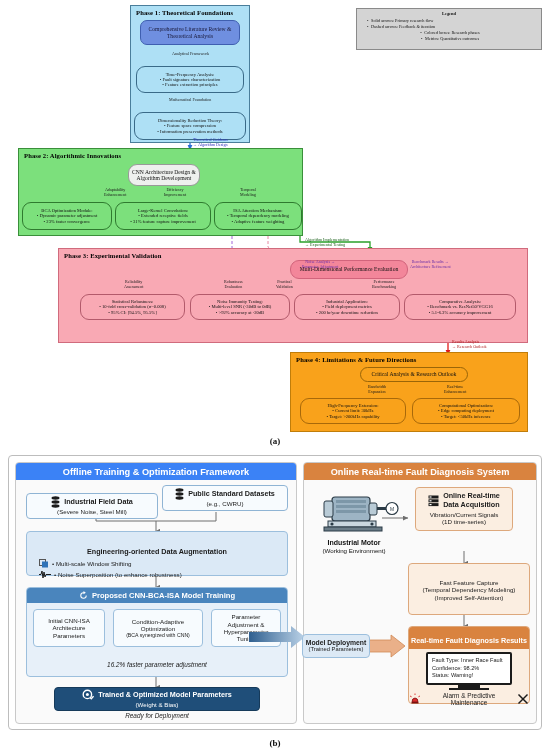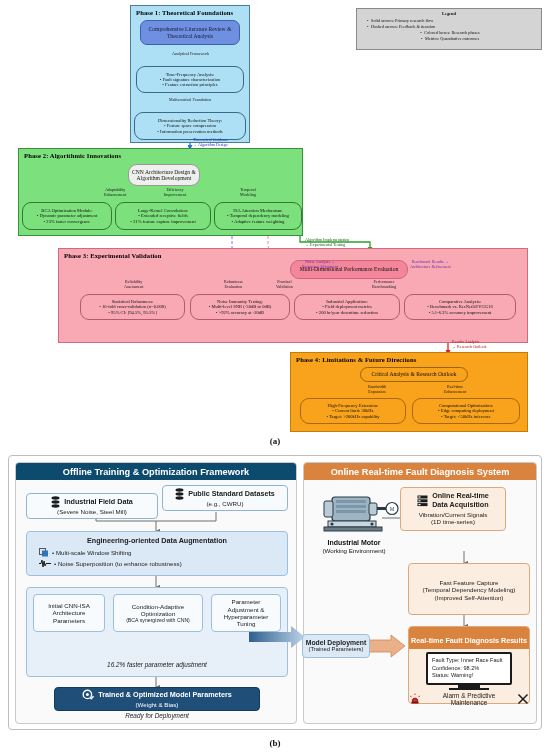--- a/index.html
+++ b/index.html
@@ -57,21 +57,21 @@
   
   #figB{top:450px;height:305px;}
   .bwrap{position:absolute;left:8px;top:5px;width:534px;height:275px;
          border:1px solid #bdbdbd;border-radius:4px;background:#fff;box-sizing:border-box;}
   .panel{position:absolute;box-sizing:border-box;border:1px solid #c9c9c9;border-radius:4px;
          background:#fafafa;overflow:hidden;}
   .pleft{left:6px;top:6px;width:282px;height:262px;}
   .pright{left:294px;top:6px;width:234px;height:262px;}
   .pbar{height:17px;display:flex;align-items:center;justify-content:center;
         font-family:"Liberation Sans",sans-serif;font-weight:bold;font-size:9.2px;color:#fff;}
-  .bar-blue{background:#0c4a6e;}
+  .bar-blue{background:#3b82f6;}
   .bar-orange{background:#d9833f;}
 
   .bbox{position:absolute;box-sizing:border-box;border:1px solid #8fb4d4;border-radius:4px;
         background:#dfeaf5;font-family:"Liberation Sans",sans-serif;color:#1b1b1b;
         display:flex;flex-direction:column;align-items:center;justify-content:center;text-align:center;}
   .bbox .t1{font-weight:bold;font-size:7.2px;line-height:1.15;}
   .bbox .t2{font-size:6.2px;line-height:1.2;}
   .bbox.white{background:#f7fbfe;}
   .bbox.darkblue{background:#1f4e79;border-color:#163a5a;color:#fff;}
   .bbox.cream{background:#fbeee1;border-color:#dda87c;}
@@ -319,21 +319,21 @@
                 <ellipse cx="4.5" cy="2" rx="4" ry="1.7" fill="#1b1b1b"></ellipse>
                 <ellipse cx="4.5" cy="6" rx="4" ry="1.7" fill="#1b1b1b"></ellipse>
                 <ellipse cx="4.5" cy="10" rx="4" ry="1.7" fill="#1b1b1b"></ellipse>
               </svg>
           </span>
           <span class="t1">Public Standard Datasets</span>
         </div>
         <div class="t2">(e.g., CWRU)</div>
       </div>
 
-      <div class="bbox ltblue2" style="left:10px;top:68px;width:262px;height:45px;justify-content:flex-start;padding-top:5px;">
+      <div class="bbox ltblue2" style="left:10px;top:68px;width:262px;height:45px;justify-content:flex-start;padding-top:16px;">
         <div class="t1" style="margin-bottom:3px;">Engineering-oriented Data Augmentation</div>
         <div style="align-self:flex-start;margin-left:12px;">
           <div class="bullet-row" style="margin-bottom:2px;">
             <span class="icon">
               <svg width="10" height="9" viewBox="0 0 10 9">
                   <rect x="0.5" y="0.5" width="6" height="6" fill="none" stroke="#555" stroke-width="1"></rect>
                   <rect x="3" y="2.5" width="6" height="6" fill="#2f73b8"></rect>
                 </svg>
             </span>
             <span>•&nbsp;<span>Multi-scale Window Shifting</span></span>
@@ -344,20 +344,29 @@
                   <polyline points="0,4.5 2,4.5 3,1 4,8 5,2 6,7 7,4.5 12,4.5" fill="none" stroke="#1b1b1b" stroke-width="1"></polyline>
                 </svg>
             </span>
             <span>•&nbsp;<span>Noise Superposition (to enhance robustness)</span></span>
           </div>
         </div>
       </div>
 
       <div class="bbox" style="left:10px;top:124px;width:262px;height:90px;background:#e7f0f9;border-color:#9cbfdd;
                  justify-content:flex-start;padding:0;">
+        <div style="width:100%;height:15px;background:#4a85bd;display:flex;align-items:center;justify-content:center;gap:4px;
+                    border-radius:3px 3px 0 0;">
+          <span class="icon">
+            <svg width="9" height="9" viewBox="0 0 10 10">
+                <path d="M8.6,5 A3.6,3.6 0 1 1 5,1.4 L5,0 L7.6,1.9 L5,3.6 L5,2.6 A2.5,2.5 0 1 0 7.5,5 z" fill="#fff"></path>
+              </svg>
+          </span>
+          <span style="font-weight:bold;font-size:7.6px;color:#fff;">Proposed CNN-BCA-ISA Model Training</span>
+        </div>
         <div style="display:flex;gap:8px;margin-top:6px;justify-content:center;width:100%;">
           <div class="bbox white" style="position:relative;width:72px;height:38px;border-color:#9cbfdd;">
             <span class="t2">Initial CNN-ISA</span>
             <span class="t2">Architecture</span>
             <span class="t2">Parameters</span>
           </div>
           <div class="bbox white" style="position:relative;width:90px;height:38px;border-color:#9cbfdd;">
             <span class="t2">Condition-Adaptive</span>
             <span class="t2">Optimization</span>
             <span style="font-size:5.2px;">(BCA synergized with CNN)</span>
@@ -420,21 +429,21 @@
             <circle cx="62" cy="37" r="1.6" fill="#2b3b46"></circle>
           <circle cx="82" cy="21.5" r="6" fill="#fff" stroke="#2b3b46" stroke-width="1.2"></circle>
           <text x="82" y="24" font-family="Liberation Sans" font-size="5" text-anchor="middle" fill="#2b3b46">M</text>
         </svg>
       </div>
       <div class="blabel" style="left:0px;top:76px;width:100px;">
         <b>Industrial Motor</b><br>
         <span>(Working Environment)</span>
       </div>
 
-      <div class="bbox cream" style="left:96px;top:24px;width:106px;height:44px;">
+      <div class="bbox cream" style="left:111px;top:24px;width:98px;height:44px;">
         <div style="display:flex;align-items:center;gap:4px;">
           <span class="icon">
             <svg width="11" height="12" viewBox="0 0 11 12">
               <rect x="0.5" y="0.5" width="10" height="3" fill="#1b1b1b"></rect>
                 <rect x="0.5" y="4.3" width="10" height="3" fill="#1b1b1b"></rect>
               <rect x="0.5" y="8.1" width="10" height="3" fill="#1b1b1b"></rect>
               <rect x="1.5" y="1.4" width="2" height="1.2" fill="#fff"></rect>
                 <rect x="1.5" y="5.2" width="2" height="1.2" fill="#fff"></rect>
               <rect x="1.5" y="9" width="2" height="1.2" fill="#fff"></rect>
             </svg>

